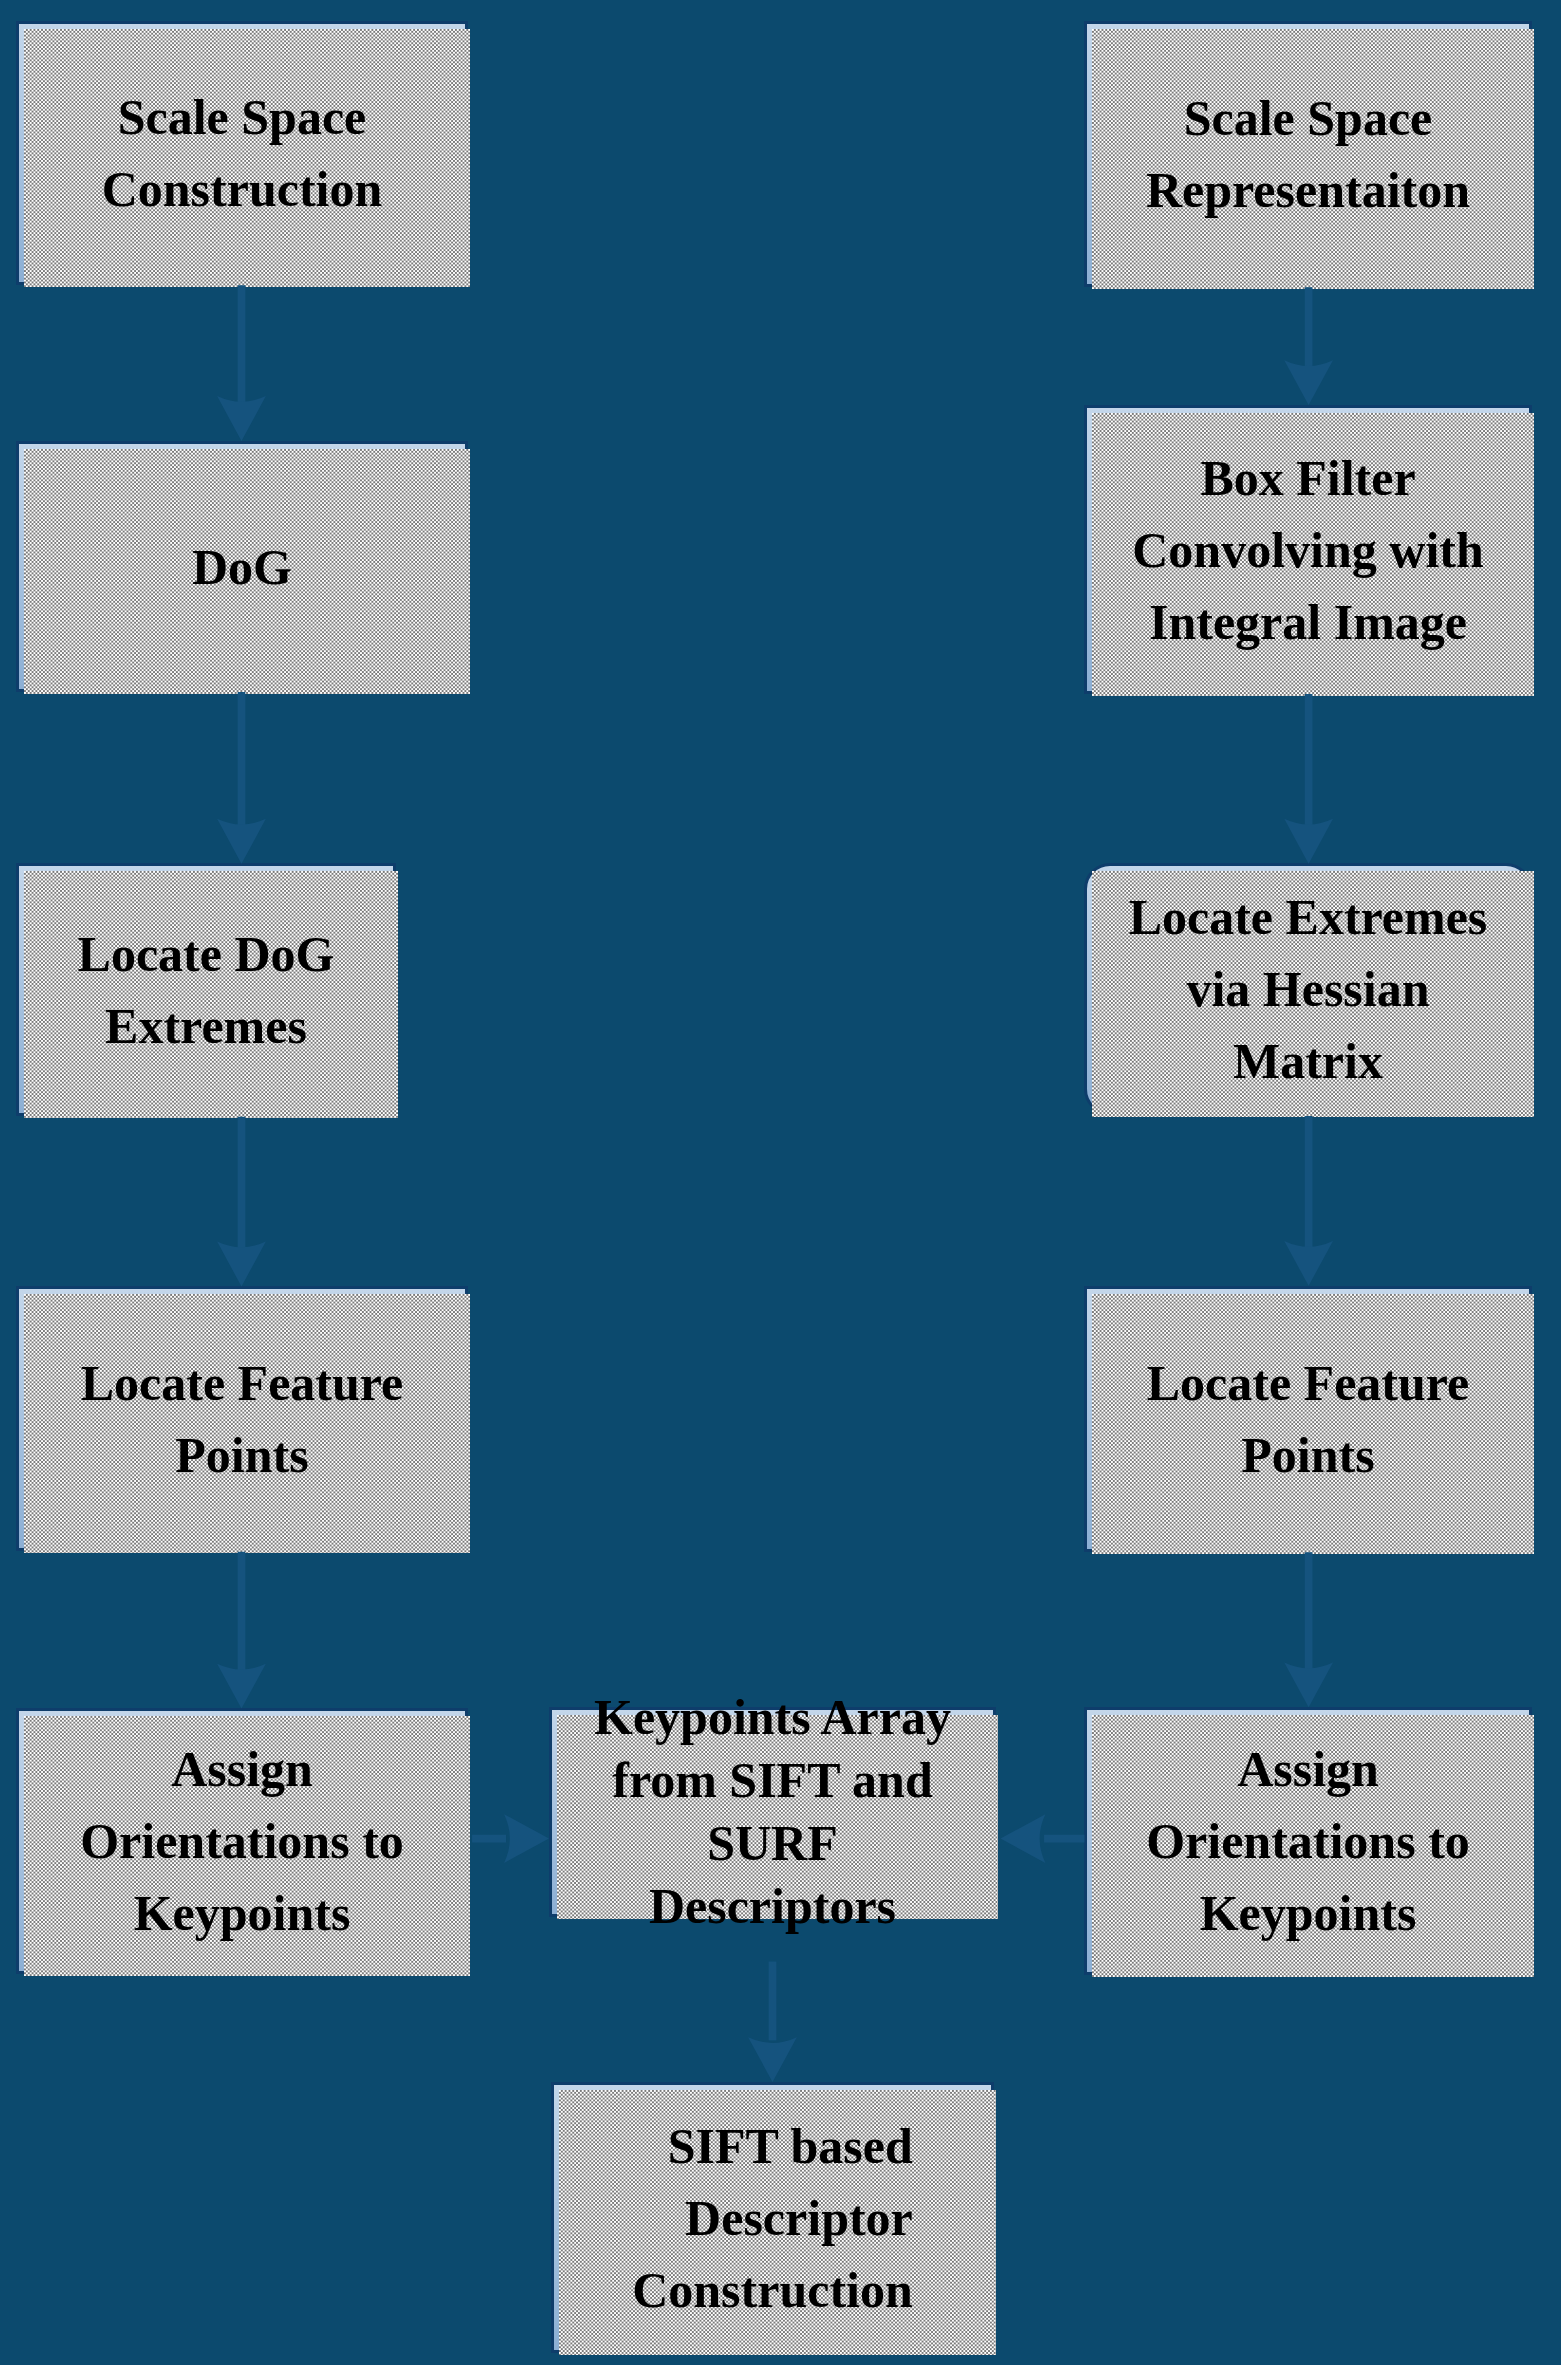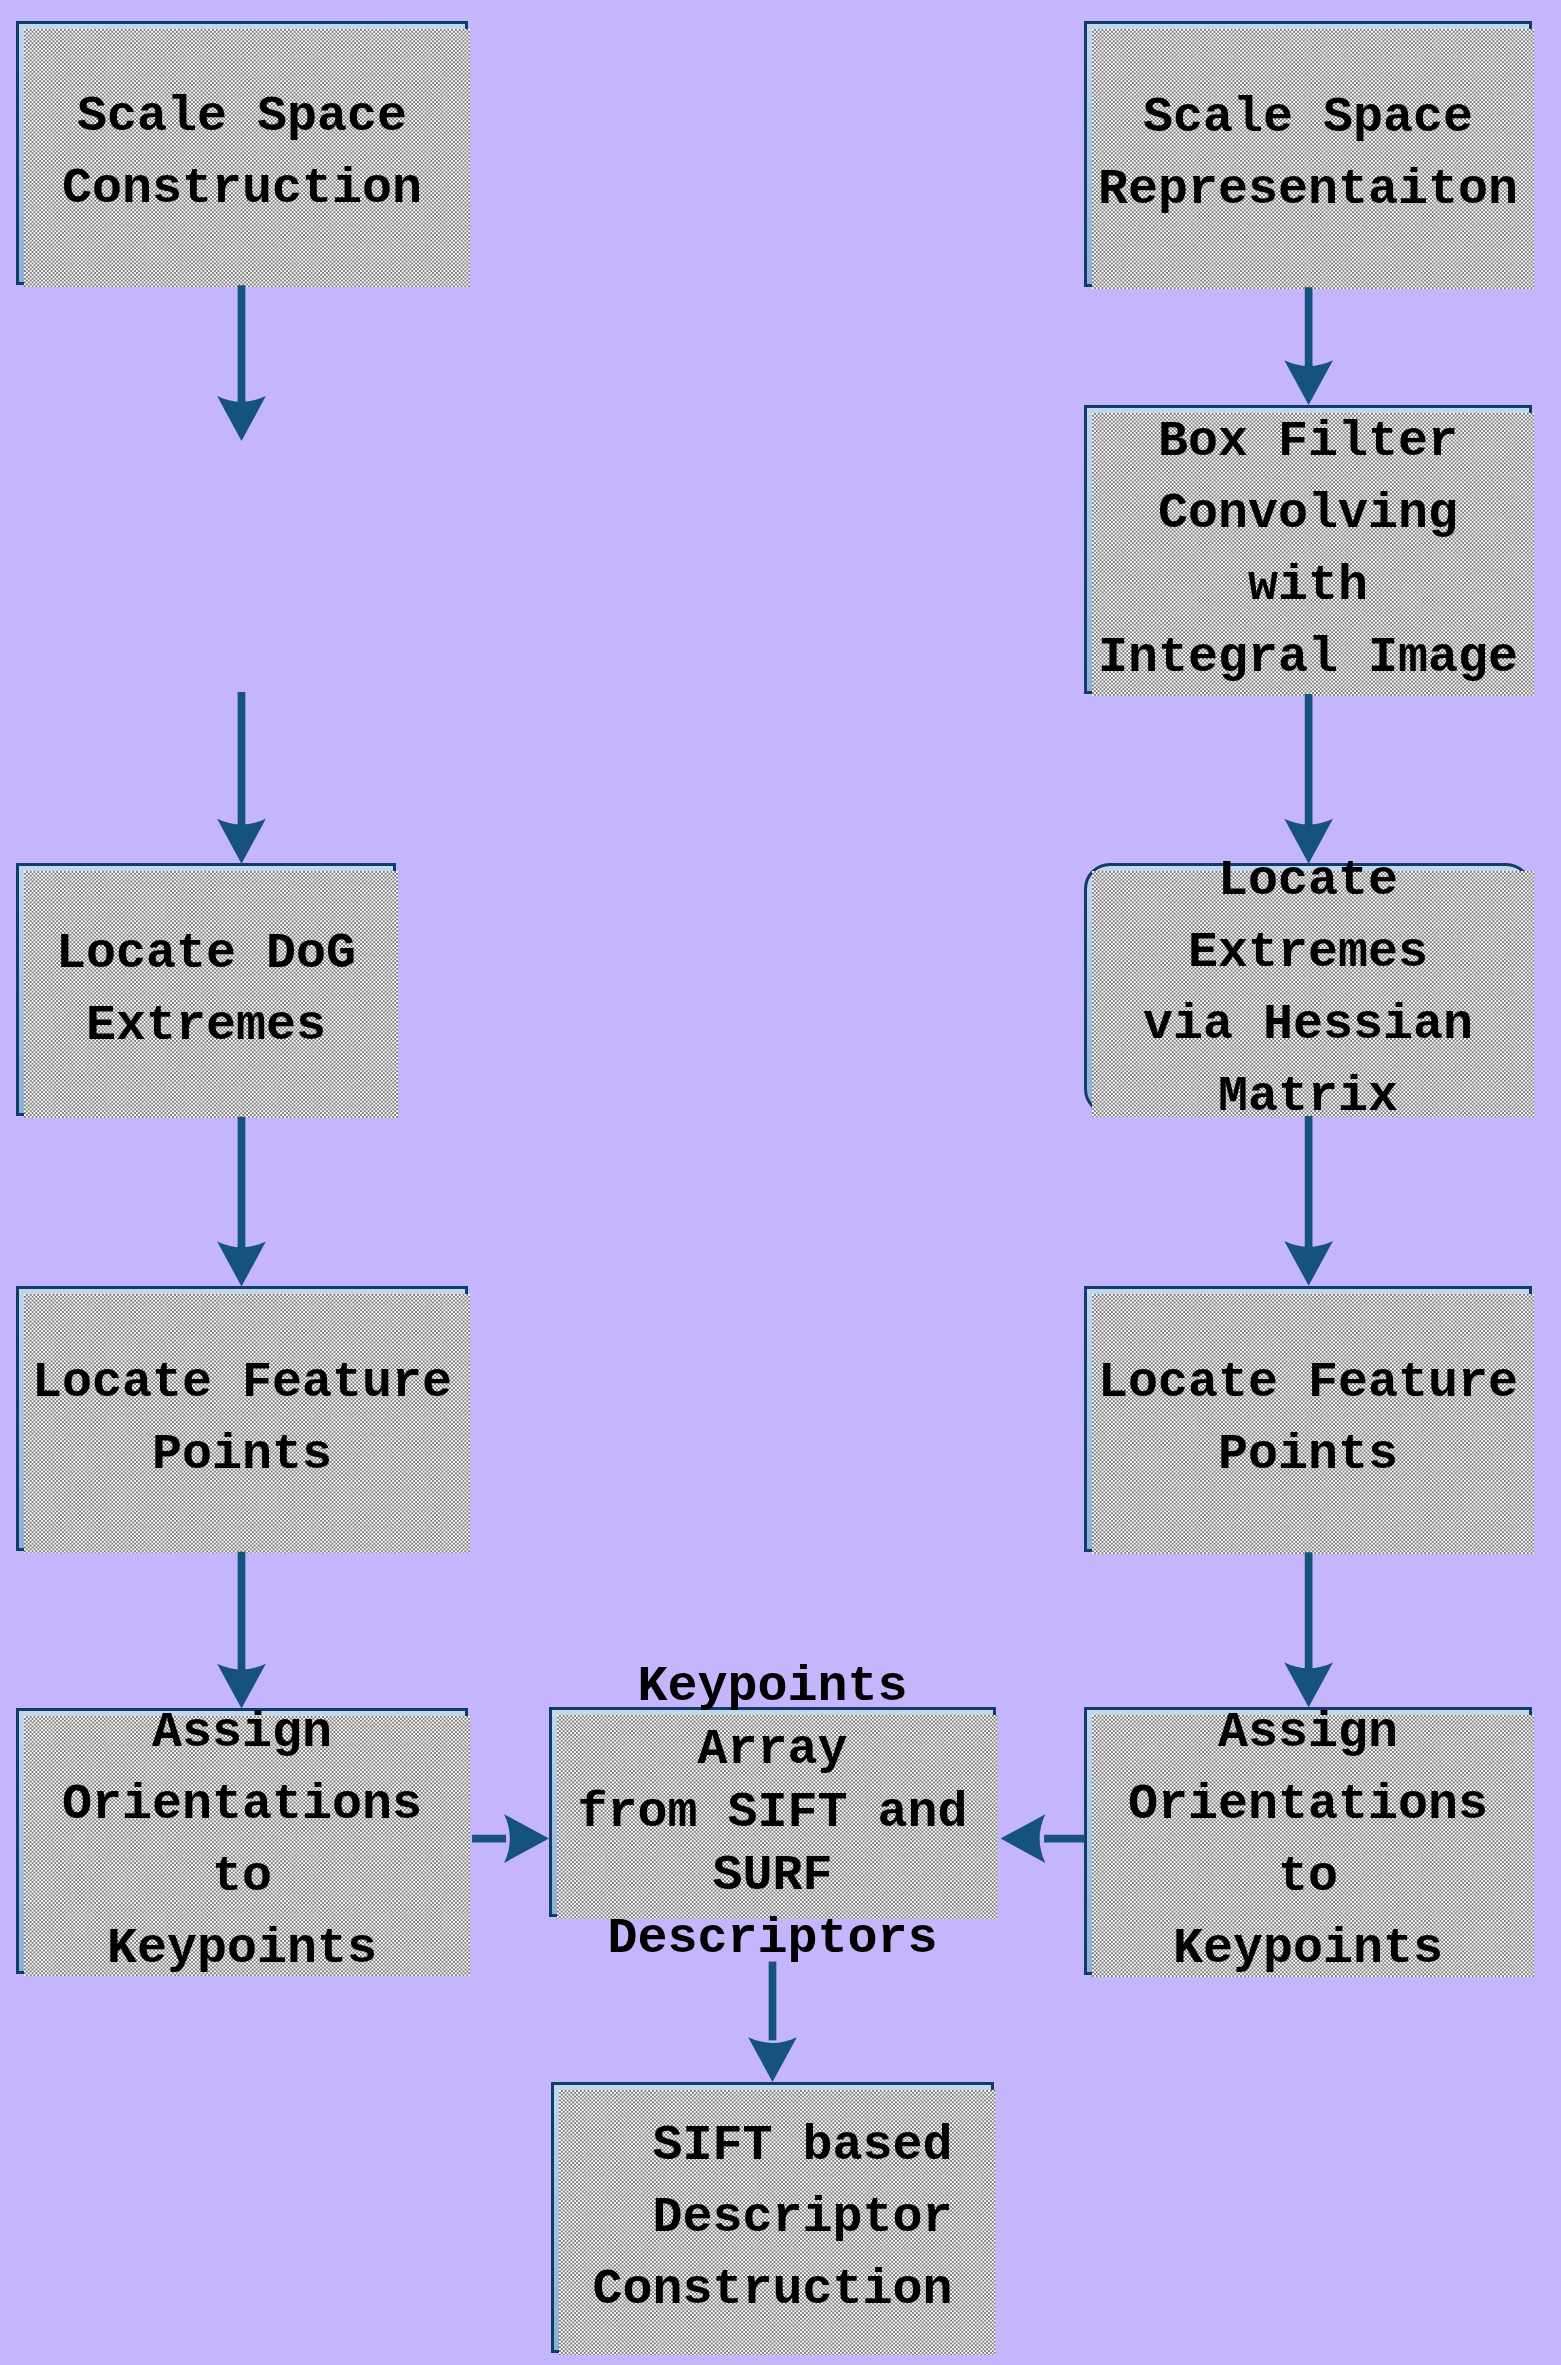--- a/index.html
+++ b/index.html
@@ -8,22 +8,22 @@
     --box-border:#0e3d6b;
     --arrow:#15537e;
     --text:#000000;
     --shadow-dot:#7a7a7a;
   }
   html,body{margin:0;padding:0;background:#ffffff;}
   #canvas{
     position:relative;
     width:1561px;
     height:2366px;
-    background:#c4b5fd;
-    font-family:Liberation Mono, monospace;
+    background:#0c4a6e;
+    font-family:Liberation Serif, serif;
     overflow:hidden;
   }
   .node{
     position:absolute;
     box-sizing:border-box;
     border:3.8px solid var(--box-border);
     background:linear-gradient(to bottom,var(--box-fill-top),var(--box-fill-bottom));
     display:flex;
     align-items:center;
     justify-content:center;
@@ -113,20 +113,23 @@
     <g>
       <path class="arrow-line" d="M1206 3062 V3185"></path>
       <path class="arrow-head" d="M1206 3250 L1168 3180 Q1206 3198 1244 3180 Z"></path>
     </g>
   </svg>
 
   <div class="node" style="left:16px;top:21px;width:452px;height:264px;">
     <span class="node-label">Scale Space
 Construction</span>
   </div>
+  <div class="node" style="left:16px;top:441px;width:452px;height:251px;">
+    <span class="node-label">DoG</span>
+  </div>
   <div class="node" style="left:16px;top:863px;width:380px;height:253px;">
     <span class="node-label">Locate DoG
 Extremes</span>
   </div>
   <div class="node" style="left:16px;top:1286px;width:452px;height:265px;">
     <span class="node-label">Locate Feature
 Points</span>
   </div>
   <div class="node" style="left:16px;top:1708px;width:452px;height:266px;">
     <span class="node-label">Assign

